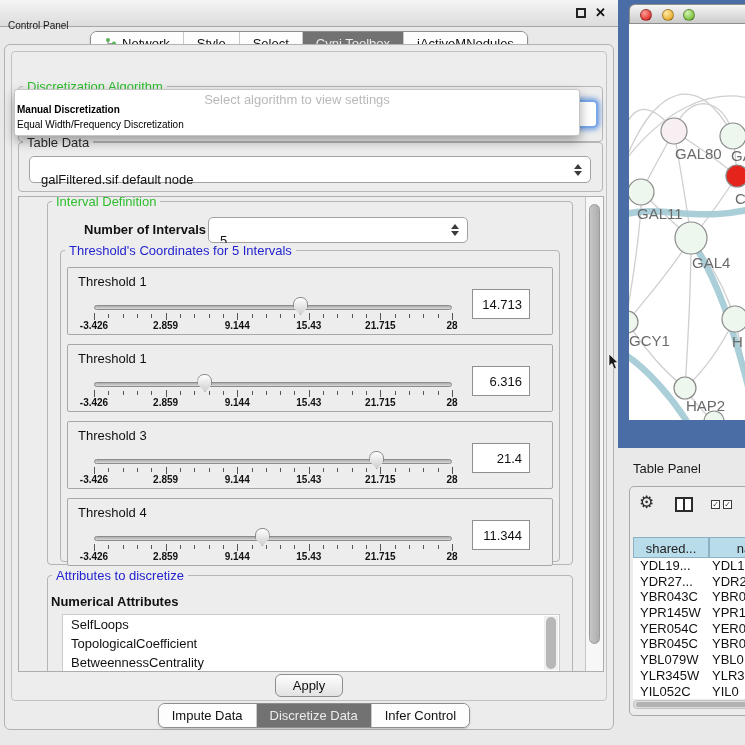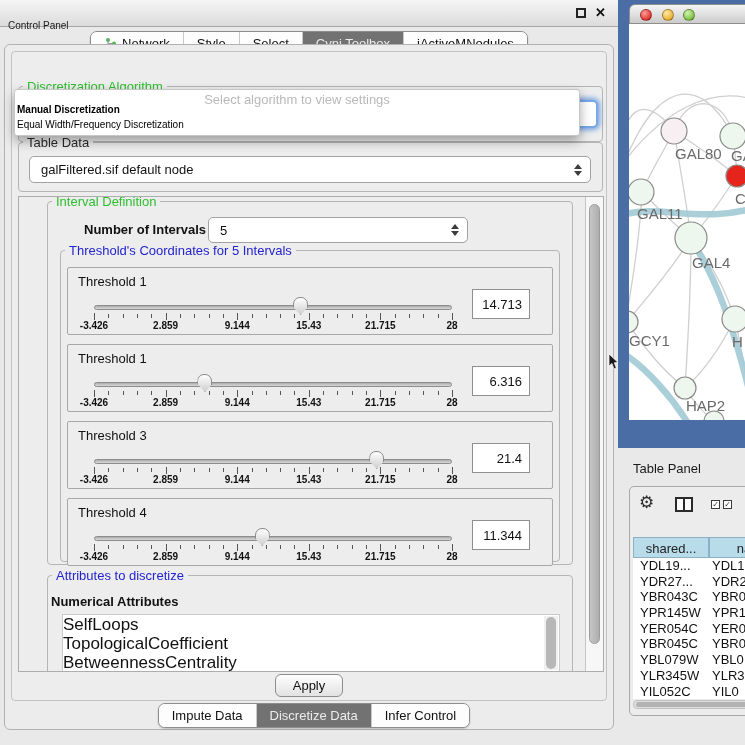--- a/index.html
+++ b/index.html
@@ -20,21 +20,21 @@
   .tab:first-child{border-left:none}
   .tab.sel{background:#727272;color:#ececec}
   .outer{position:absolute;left:4px;top:44px;width:610px;height:686px;background:#ececec;
          border:1px solid #b2b2b2;border-radius:6px}
   .inner{position:absolute;left:6px;top:6px;width:596px;height:650px;background:#ededed;
          border:1px solid #c3c3c3;border-radius:4px}
   .group{position:absolute;border:1px solid #b5b5b5;border-radius:4px}
   .gtitle{position:absolute;top:-8px;left:4px;background:#ededed;padding:0 4px;font-size:13px;white-space:nowrap}
   .green{color:#2ebe2e}.blue{color:#2323cf}.dark{color:#2a2a2a}
   .combo{position:absolute;background:#fff;border:1px solid #a2a2a2;border-radius:5px;font-size:13px}
-  .combo .val{position:absolute;left:11px;top:5px;color:#111}
+  .combo .val{position:absolute;left:11px;top:15px;color:#111}
   .spin{position:absolute;right:8px;top:50%;transform:translateY(-50%);display:flex;flex-direction:column;gap:2px}
   .tri-up{width:0;height:0;border-left:4px solid transparent;border-right:4px solid transparent;border-bottom:5px solid #3c3c3c}
   .tri-dn{width:0;height:0;border-left:4px solid transparent;border-right:4px solid transparent;border-top:5px solid #3c3c3c}
   .algo-combo{left:12px;top:48px;width:574px;height:28px;border:2px solid #79a7e8;
               box-shadow:0 0 5px 2px rgba(100,150,225,.85)}
   .popup{position:absolute;left:2px;top:37px;width:566px;height:47px;background:#fff;z-index:40;
          border:1px solid #c6c6c6;border-radius:3px;box-shadow:0 5px 12px rgba(0,0,0,.35)}
   .popup .hint{position:absolute;top:2px;left:0;right:0;text-align:center;color:#b9b9b9;font-size:13px}
   .popup .opt{position:absolute;left:2px;font-size:10px;color:#000;white-space:nowrap}
   .scrollpane{position:absolute;left:6px;top:144px;width:586px;height:476px;background:#ededed;
@@ -49,21 +49,21 @@
          background:linear-gradient(#ababab,#dadada);border:1px solid #8c8c8c}
   .handle{position:absolute;top:29px;width:15px;height:18px;
           background:linear-gradient(#ffffff,#cfcfcf);border:1px solid #8a8a8a;
           border-radius:7px 7px 2px 2px;clip-path:polygon(0 0,100% 0,100% 55%,50% 100%,0 55%)}
   .tick{position:absolute;width:1px;background:#555}
   .tlab{position:absolute;top:52px;width:44px;text-align:center;font-size:10px;font-weight:700;color:#111;white-space:nowrap}
   .vbox{position:absolute;left:404px;top:21px;width:58px;height:30px;background:#fff;border:1px solid #8f8f8f;
         font-size:13px;color:#111;text-align:right;padding:7px 7px 0 0}
   .attr-heading{position:absolute;left:3px;top:18px;font-size:13px;font-weight:bold;color:#111}
   .attr-list{position:absolute;left:14px;top:38px;width:498px;height:58px;background:#fff;border:1px solid #cacaca;overflow:hidden}
-  .attr-item{padding-left:0;font-size:17px;line-height:19px;color:#111;white-space:nowrap}
+  .attr-item{padding-left:8px;font-size:13px;line-height:19px;color:#111;white-space:nowrap}
   .attr-vscroll{position:absolute;right:1px;top:1px;width:14px;height:54px;background:#f0f0f0}
   .attr-vscroll .thumb{position:absolute;left:2px;top:1px;width:10px;height:52px;background:#b7b7b7;border-radius:5px}
   .apply-btn{position:absolute;left:50%;transform:translateX(-50%);top:622px;width:68px;height:23px;
              background:linear-gradient(#fefefe,#e2e2e2);border:1px solid #8d8d8d;border-radius:6px;
              font-size:13px;color:#111;text-align:center;padding-top:3px}
   
   .desktop{position:absolute;left:618px;top:0;width:127px;height:448px;background:#4a6da6}
   .net-window{position:absolute;left:629px;top:4px;width:130px;height:416px}
   .net-titlebar{position:absolute;left:0;top:0;width:130px;height:20px;
                 background:linear-gradient(#f6f6f6,#cbcbcb);border:1px solid #8e8e8e;border-top-left-radius:6px}

